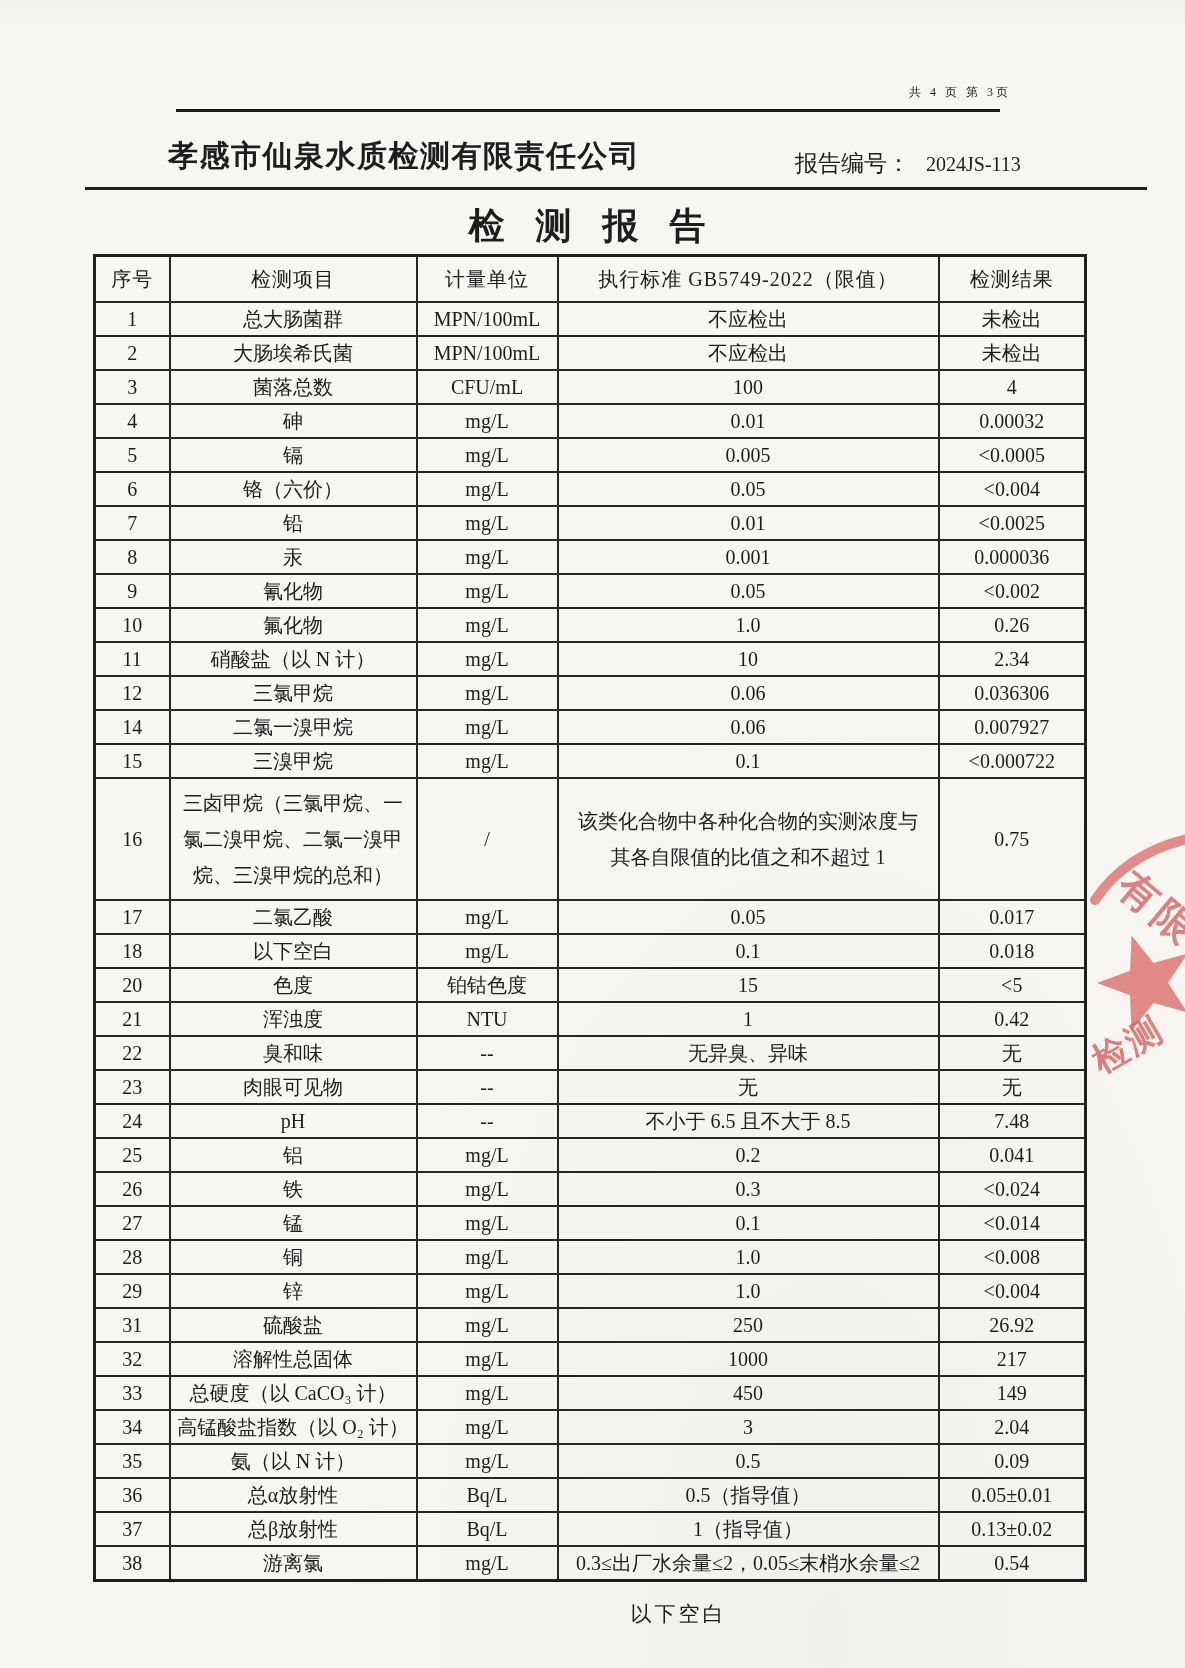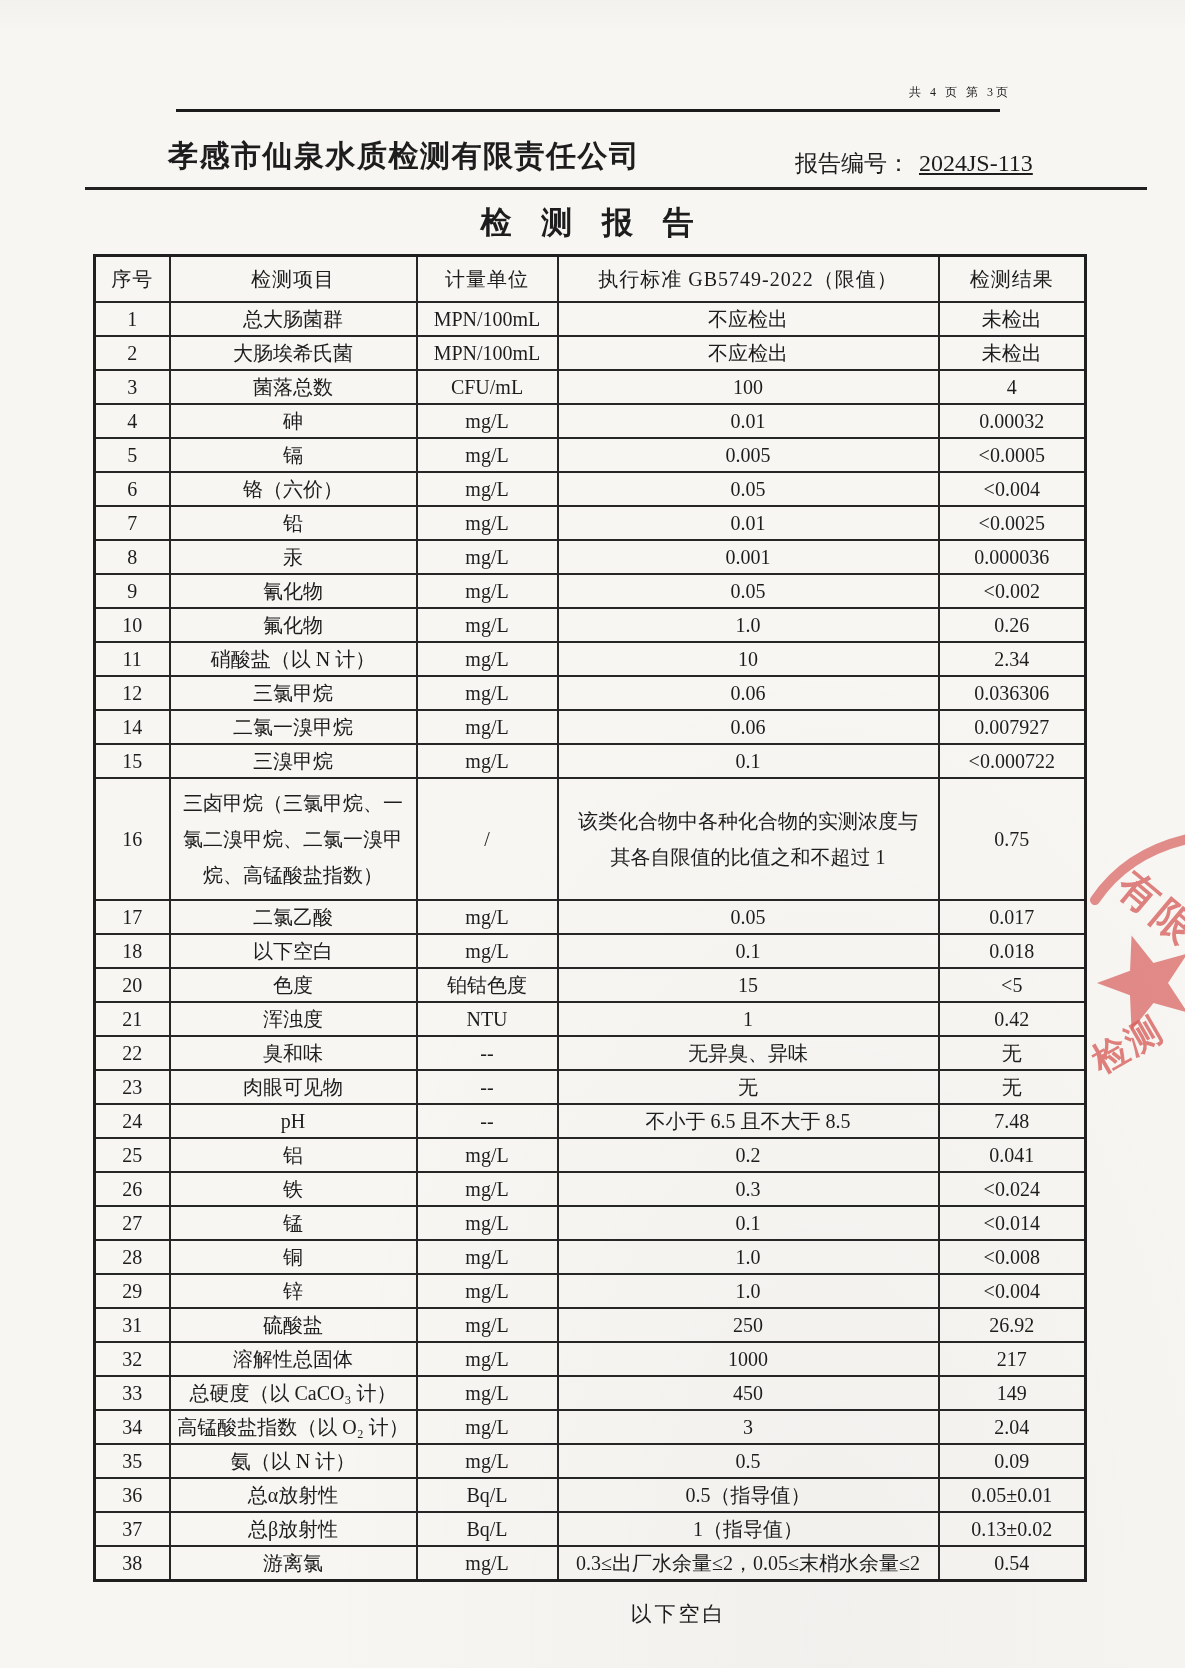--- a/index.html
+++ b/index.html
@@ -12,25 +12,25 @@
     font-family:"Liberation Serif","DejaVu Serif",serif;
     color:#1d1d1d;
   }
   .page-info{position:absolute;top:84px;right:174px;font-size:12px;letter-spacing:3px;}
   .rule1{position:absolute;top:109px;left:176px;width:824px;height:3px;background:#1b1b1b;}
   .company{
     position:absolute;top:136px;left:168px;font-size:30px;font-weight:bold;
     letter-spacing:1.5px;font-family:Liberation Serif, serif;
   }
   .report-no{position:absolute;top:148px;left:795px;font-size:23px;}
-  .report-no .val{margin-left:9px;font-size:24px;text-decoration:underline;}
+  .report-no .val{margin-left:16px;font-size:20px;}
   .rule2{position:absolute;top:187px;left:85px;width:1062px;height:3px;background:#222;}
   .title{
     position:absolute;top:202px;left:0;width:100%;text-align:center;
-    font-size:31px;font-weight:bold;letter-spacing:11px;
+    font-size:36px;font-weight:bold;letter-spacing:11px;
   }
   table.results{
     position:absolute;top:254px;left:93px;width:991px;
     border-collapse:collapse;table-layout:fixed;border:3px solid #1f1f1f;
   }
   .results th,.results td{
     border:2px solid #262626;text-align:center;font-size:20px;padding:1px 6px;
     vertical-align:middle;
   }
   .results th{height:42px;font-weight:normal;letter-spacing:1px;}
@@ -179,21 +179,21 @@
         </tr>
         <tr>
           <td>15</td>
           <td>三溴甲烷</td>
           <td>mg/L</td>
           <td>0.1</td>
           <td>&lt;0.000722</td>
         </tr>
         <tr class="row-tall">
           <td>16</td>
-          <td>三卤甲烷（三氯甲烷、一氯二溴甲烷、二氯一溴甲烷、高锰酸盐指数）</td>
+          <td>三卤甲烷（三氯甲烷、一氯二溴甲烷、二氯一溴甲烷、三溴甲烷的总和）</td>
           <td>/</td>
           <td>该类化合物中各种化合物的实测浓度与其各自限值的比值之和不超过 1</td>
           <td>0.75</td>
         </tr>
         <tr>
           <td>17</td>
           <td>二氯乙酸</td>
           <td>mg/L</td>
           <td>0.05</td>
           <td>0.017</td>

